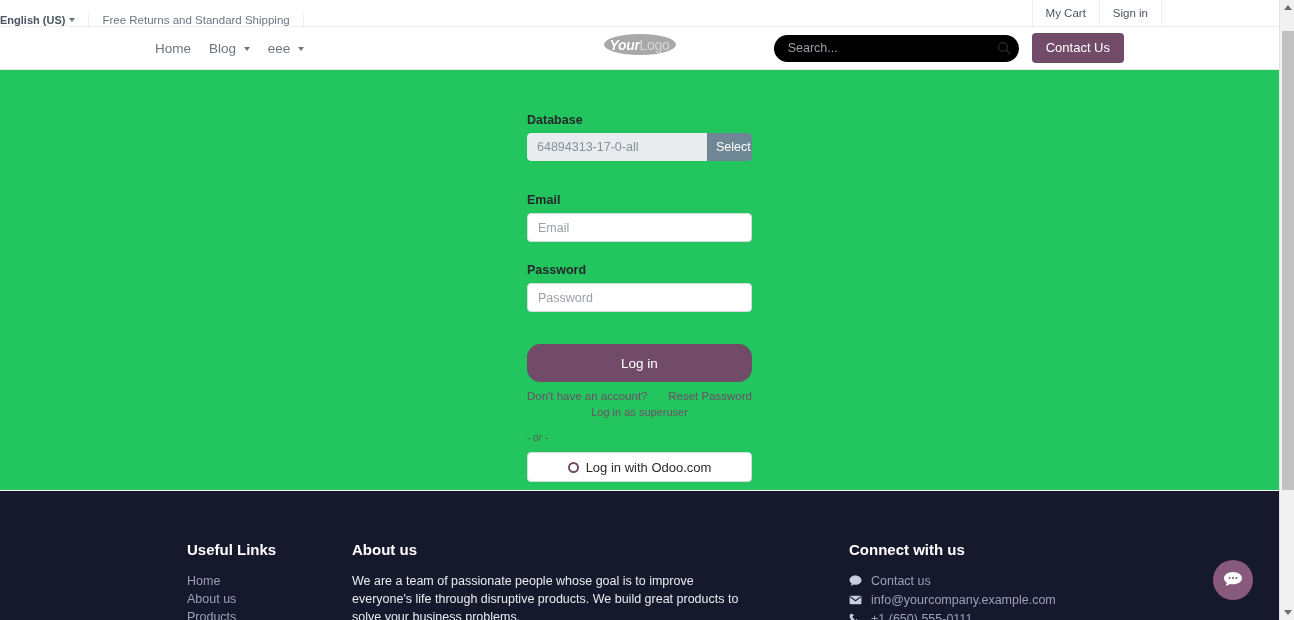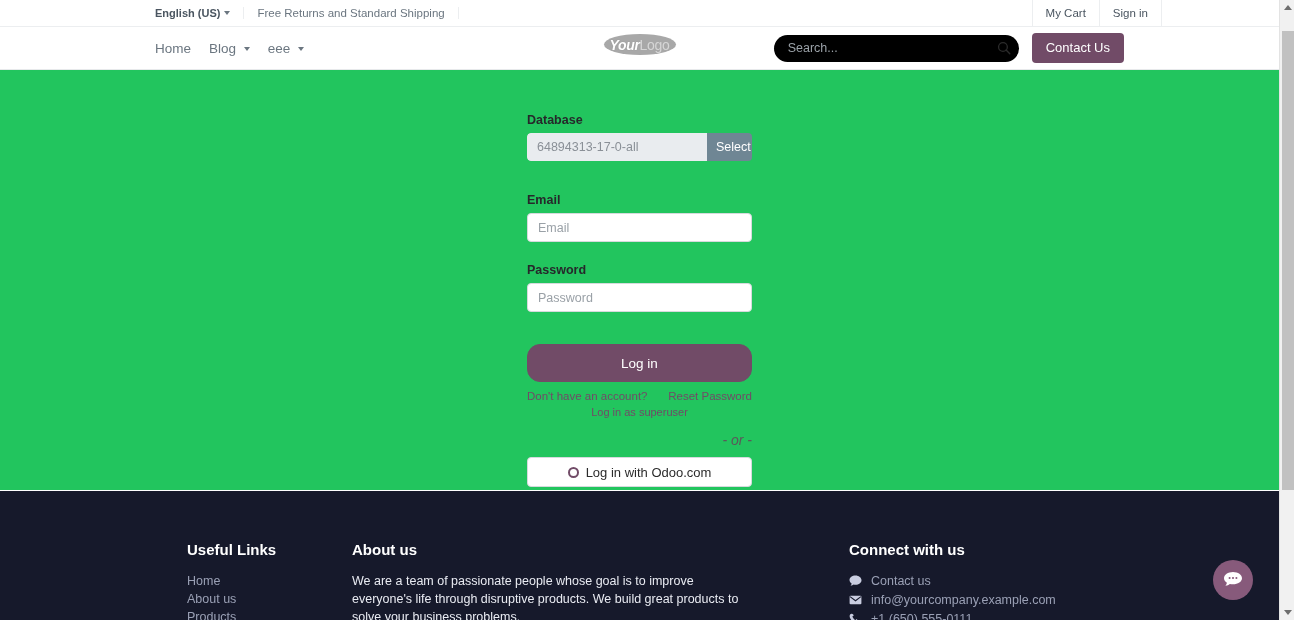--- a/index.html
+++ b/index.html
@@ -29,21 +29,21 @@
   
   .topbar {
     height: 27px;
     display: flex;
     align-items: stretch;
     font-size: 11.5px;
     color: #55606b;
     border-bottom: 1px solid #eceef0;
     background: #ffffff;
   }
-  .topbar-left { display: flex; align-items: center; margin-left: 155px; }
+  .topbar-left { display: flex; align-items: flex-end; }
   .topbar-right { display: flex; align-items: stretch; margin-left: auto; margin-right: 117px; }
   .tb-cell {
     display: flex;
     align-items: center;
     padding: 0 13px;
     border-left: 1px solid #eceef0;
     border-right: 1px solid #eceef0;
     color: #4a5560;
     white-space: nowrap;
     cursor: pointer;
@@ -258,22 +258,22 @@
     color: #714b67;
     text-decoration: none;
     cursor: pointer;
   }
   .center-link {
     text-align: center;
     margin-top: 4px;
     font-size: 11px;
   }
   .or-sep {
-    text-align: right;
-    font-size: 14px;
+    text-align: left;
+    font-size: 10px;
     color: #5a5a5a;
     font-style: italic;
     margin-top: 14px;
     margin-bottom: 9px;
   }
   .oauth-btn {
     width: 100%;
     height: 30px;
     background: #ffffff;
     border: 1px solid #d6dadd;

